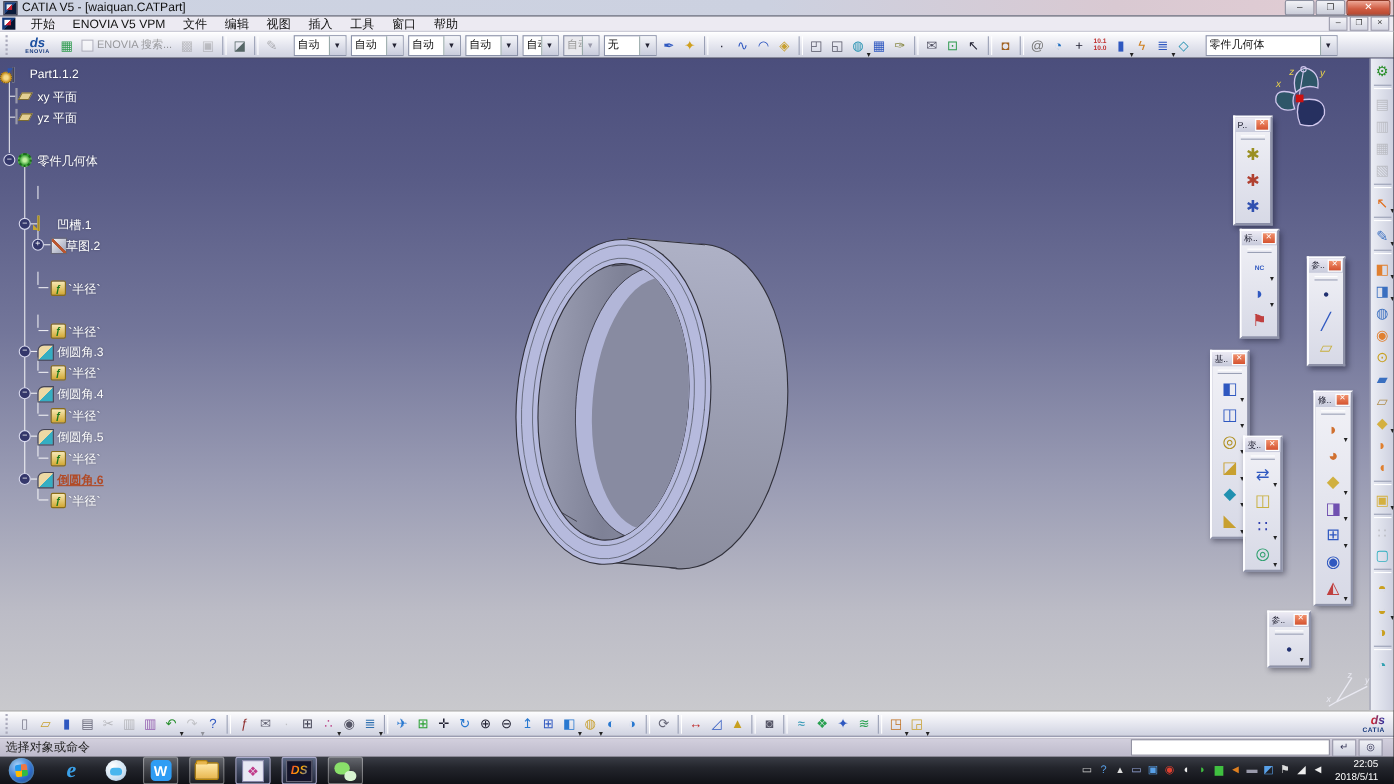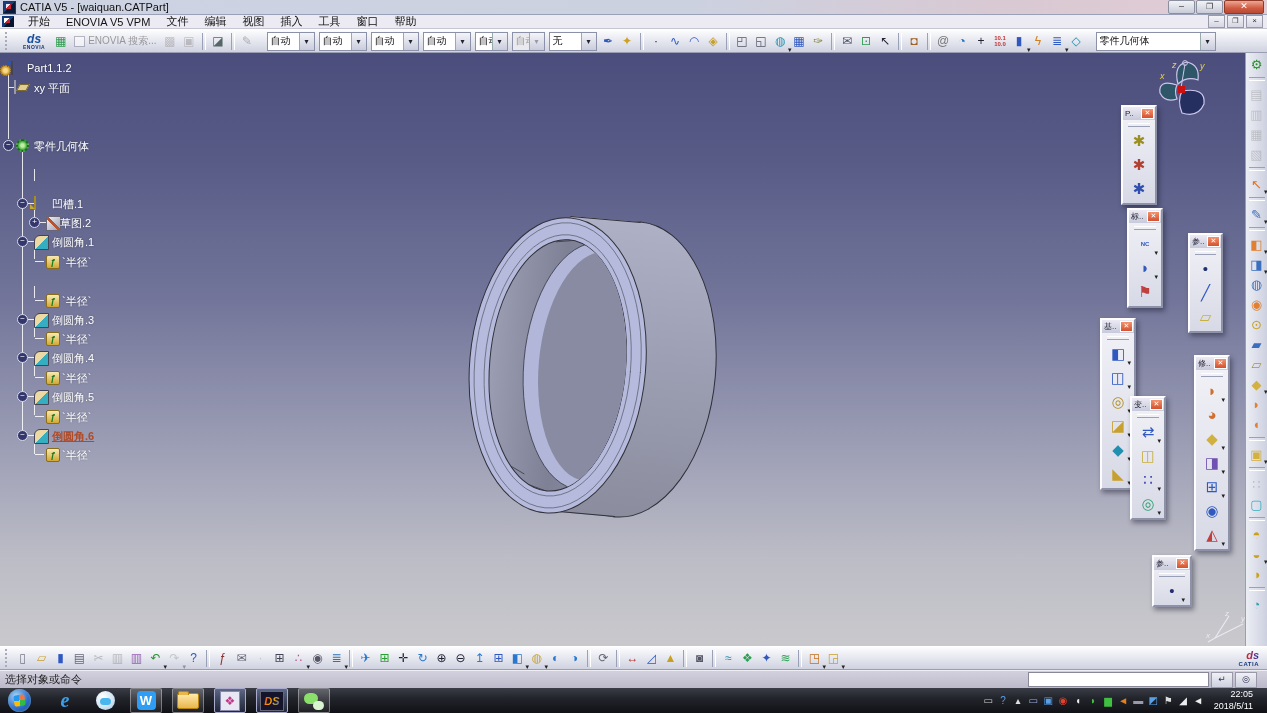--- a/index.html
+++ b/index.html
@@ -352,42 +352,41 @@
     <div class="trow" style="top:7px">
       <span class="i-rootgear"></span>
       <span class="ticon i-part" style="left:11px"></span>
       <span class="tlabel" style="left:27px">Part1.1.2</span>
     </div>
     <div class="trow" style="top:26px">
       <i class="hline" style="left:9px;width:5px"></i>
       <span class="ticon i-plane" style="left:14px"></span>
       <span class="tlabel" style="left:34px">xy 平面</span>
     </div>
+    <div class="trow" style="top:45px">
+      <i class="hline" style="left:9px;width:5px"></i>
+      <span class="ticon i-plane" style="left:14px"></span>
+      <span class="tlabel" style="left:34px">yz 平面</span>
+    </div>
     <div class="trow" style="top:84px">
       <span class="knob minus" style="left:3px"></span>
       <span class="ticon i-gear" style="left:16px"></span>
       <span class="tlabel" style="left:34px">零件几何体</span>
     </div>
     <div class="trow" style="top:142px">
       <span class="knob minus" style="left:17px"></span>
       <i class="hline" style="left:28px;width:6px"></i>
       <span class="ticon i-pocket" style="left:34px"></span>
       <span class="tlabel" style="left:52px">凹槽.1</span>
     </div>
     <div class="trow" style="top:161px">
       <span class="knob plus" style="left:29px"></span>
       <i class="hline" style="left:40px;width:6px"></i>
       <span class="ticon i-sketch" style="left:46px"></span>
       <span class="tlabel" style="left:60px">草图.2</span>
-    </div>
-    <div class="trow" style="top:180px">
-      <span class="knob minus" style="left:17px"></span>
-      <i class="hline" style="left:28px;width:6px"></i>
-      <span class="ticon i-fillet" style="left:34px"></span>
-      <span class="tlabel" style="left:52px">倒圆角.1</span>
     </div>
     <div class="trow" style="top:200px">
       <i class="hline" style="left:35px;width:9px"></i>
       <span class="ticon i-radius" style="left:46px"></span>
       <span class="tlabel" style="left:62px">`半径`</span>
     </div>
     <div class="trow" style="top:239px">
       <i class="hline" style="left:35px;width:9px"></i>
       <span class="ticon i-radius" style="left:46px"></span>
       <span class="tlabel" style="left:62px">`半径`</span>

